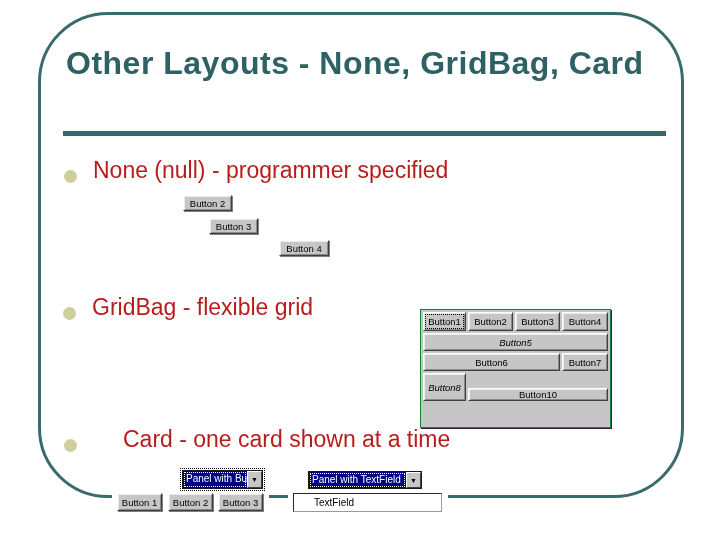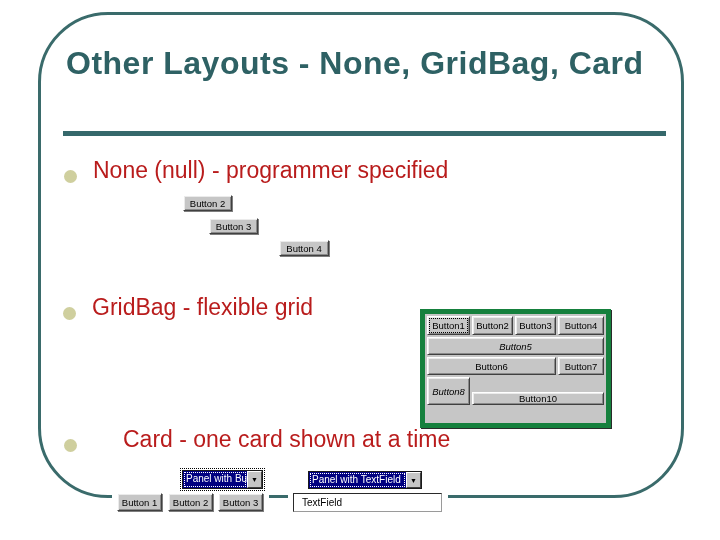--- a/index.html
+++ b/index.html
@@ -32,21 +32,21 @@
     border:1px solid;border-color:#ffffff #404040 #404040 #ffffff;
     box-shadow:inset 1px 1px 0 #ebebeb, inset -1px -1px 0 #8a8a8a, 1px 1px 0 rgba(40,40,40,.6);
     display:flex;align-items:center;justify-content:center;
     font-size:9.5px;color:#000;white-space:nowrap;box-sizing:border-box;
   }
   .gb .win-btn{position:static;box-shadow:inset 1px 1px 0 #ebebeb, inset -1px -1px 0 #8a8a8a;}
   .focused{outline:1px dotted #000;outline-offset:-3px;}
 
   .gridbag{
     position:absolute;left:420px;top:309px;width:191px;height:119px;
-    background:#C6C6C6;border:5px solid #15803d;box-shadow:1px 1px 0 #2a2a2a;
+    background:#C6C6C6;border:1px solid #15803d;box-shadow:1px 1px 0 #2a2a2a;
     box-sizing:border-box;
   }
   .gb{
     position:absolute;inset:0;padding:2px;display:grid;gap:2px;
     grid-template-columns:43px 1fr 1fr 46px;
     grid-template-rows:19px 18px 18px 13px 13px;
   }
   .gb .c5{grid-column:1 / 5;font-style:italic;}
   .gb .c6{grid-column:1 / 4;}
   .gb .c8{grid-column:1;grid-row:4 / 6;font-style:italic;}
@@ -67,21 +67,21 @@
   }
   .combo-arrow{
     width:15px;background:#C6C6C6;border:1px solid;border-color:#fff #404040 #404040 #fff;
     display:flex;align-items:center;justify-content:center;
     font-size:7px;color:#000;box-sizing:border-box;
   }
   .combo.outer-focus{outline:1px dotted #000;outline-offset:1px;}
   .textfield{
     position:absolute;background:#fff;border:1px solid;
     border-color:#2a2a2a #9a9a9a #9a9a9a #2a2a2a;box-sizing:border-box;
-    font-size:10px;color:#000;padding:3px 0 0 8px;white-space:nowrap;
+    font-size:10px;color:#000;padding:3px 0 0 20px;white-space:nowrap;
   }
 </style>
 </head>
 <body>
 
 <div>
   <div class="frame"></div>
 
   <h1 class="title">Other Layouts - None, GridBag, Card</h1>
   <div class="rule"></div>

